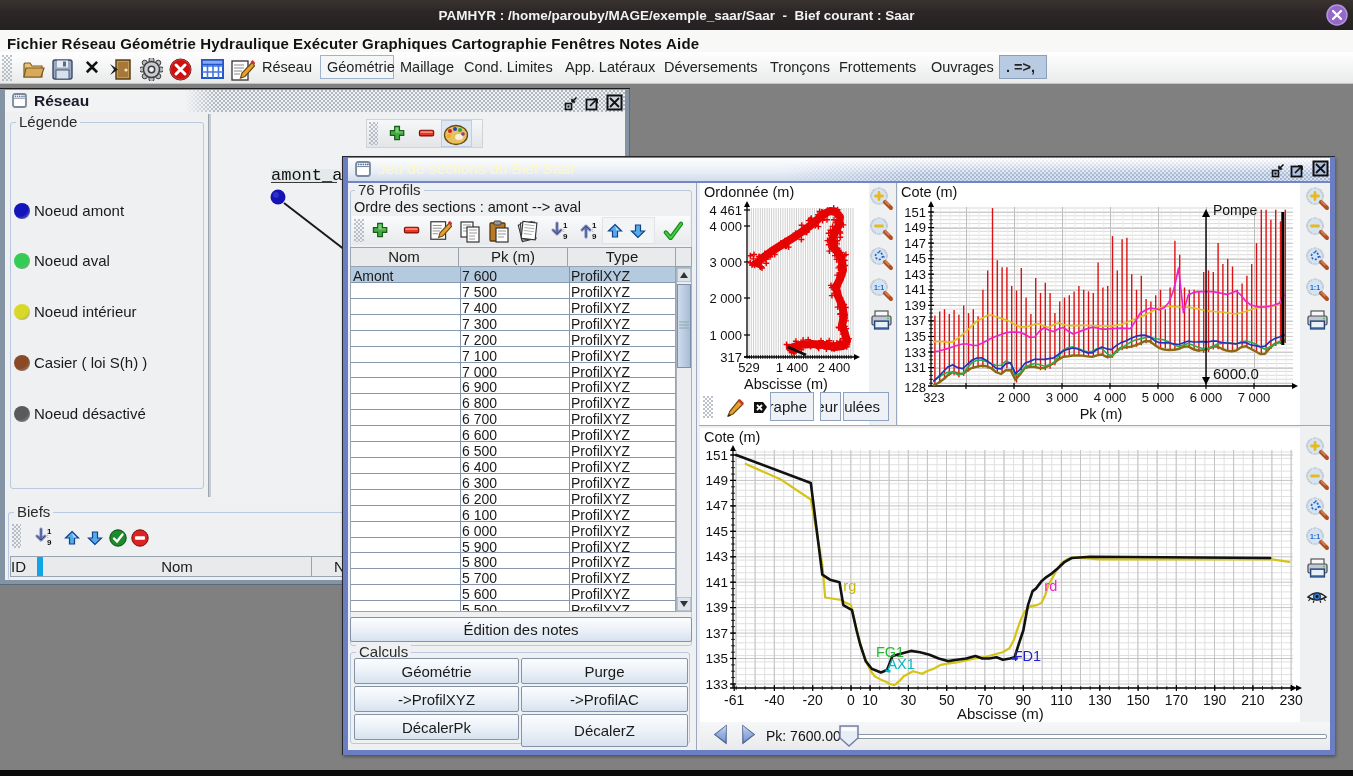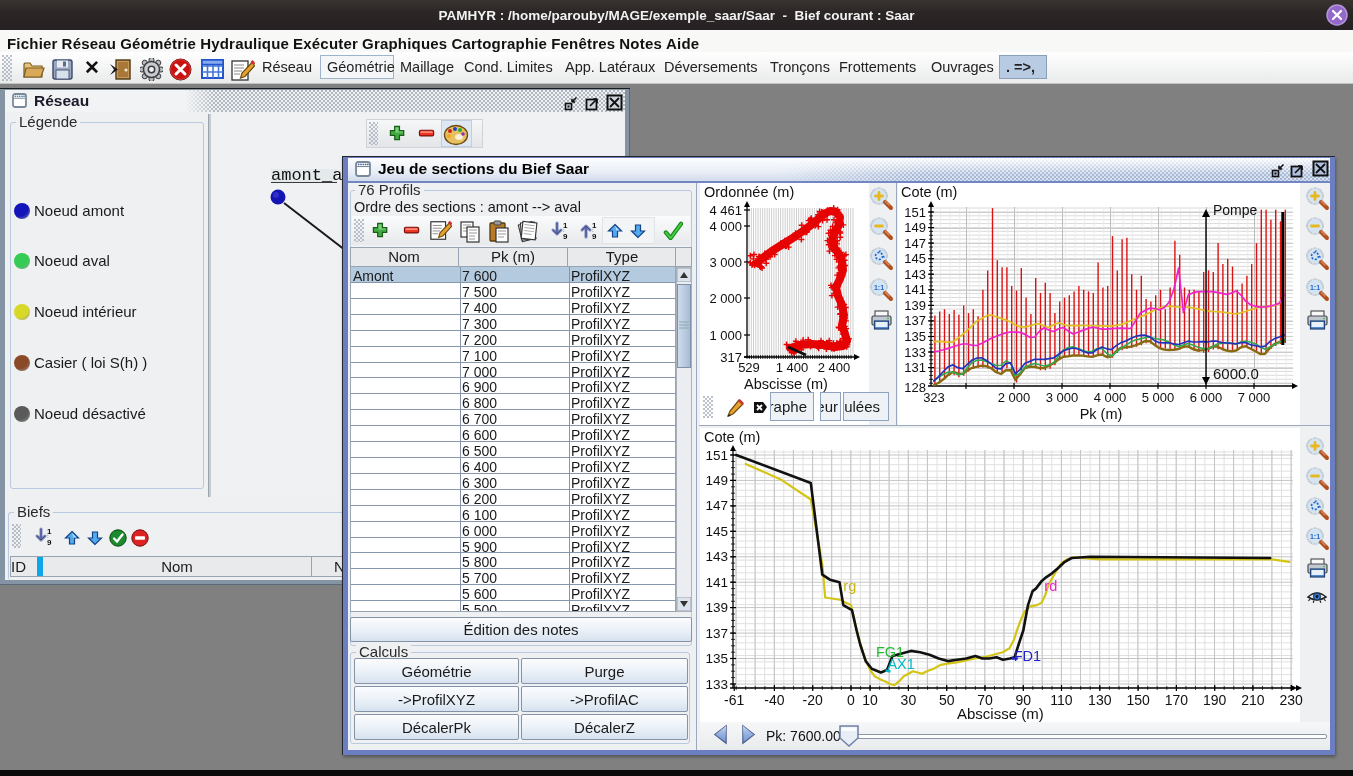--- a/index.html
+++ b/index.html
@@ -212,21 +212,21 @@
       <path d="M2 5.2 H13" stroke="#7a8a9a" stroke-width="1"></path>
       <g fill="#4466aa">
         <circle cx="3.4" cy="3.2" r=".8"></circle>
         <circle cx="5.6" cy="3.2" r=".8"></circle>
         <circle cx="7.8" cy="3.2" r=".8"></circle>
         <circle cx="10" cy="3.2" r=".8"></circle>
         <circle cx="12" cy="3.2" r=".8"></circle>
       </g>
     </g>
   </svg>
-<div class="abs" style="left:378px;top:160px;font-weight:bold;font-size:15.5px;color:#000000">Jeu de sections du Bief Saar</div>
+<div class="abs" style="left:378px;top:160px;font-weight:normal;font-size:15.5px;color:#fef9c3">Jeu de sections du Bief Saar</div>
 <svg style="position:absolute;left:1270px;top:162px" width="16" height="16">
     <rect x="2.5" y="8.5" width="6" height="6" fill="#b0c0e0" stroke="#111" stroke-width="1.6"></rect>
     <rect x="4.5" y="10.5" width="2" height="2" fill="#111"></rect>
     <path d="M13.5 2.5 L9 7 M9 7 h3.2 M9 7 v-3.2" stroke="#111" stroke-width="1.6" fill="none"></path>
   </svg>
 <svg style="position:absolute;left:1289px;top:161px" width="16" height="17">
     <rect x="2.5" y="5.5" width="10" height="10" fill="#b0c0e0" stroke="#111" stroke-width="1.8"></rect>
     <path d="M6 12 L13 5 M13 5 h-4 M13 5 v4" stroke="#111" stroke-width="1.7" fill="none"></path>
   </svg>
 <svg style="position:absolute;left:1312px;top:160px" width="17" height="17">
@@ -425,21 +425,21 @@
     <path d="M0 2 H10 M0 5 H10 M0 8 H10" stroke="#8aa" stroke-width="1"></path>
   </svg>
 <div class="btn" style="left:350px;top:617px;width:342px;height:25px">Édition des notes</div>
 <div class="abs groupbox" style="left:350px;top:652px;width:340px;height:92px"></div>
 <div class="grouplabel" style="left:356px;top:645px">Calculs</div>
 <div class="btn" style="left:354px;top:658px;width:165px;height:26px">Géométrie</div>
 <div class="btn" style="left:521px;top:658px;width:167px;height:26px">Purge</div>
 <div class="btn" style="left:354px;top:686px;width:165px;height:26px">-&gt;ProfilXYZ</div>
 <div class="btn" style="left:521px;top:686px;width:167px;height:26px">-&gt;ProfilAC</div>
 <div class="btn" style="left:354px;top:714px;width:165px;height:26px">DécalerPk</div>
-<div class="btn" style="left:521px;top:714px;width:167px;height:26px">DécalerZ</div>
+<div class="btn" style="left:521px;top:714px;width:167px;height:33px">DécalerZ</div>
 <div class="abs" style="left:696px;top:183px;width:3px;height:567px;background:#eef0f1;border-left:1px solid #9aa8c0"></div>
 <div class="abs" style="left:699px;top:425px;width:631px;height:3px;background:#eef0f1;border-top:1px solid #9aa8c0"></div>
 <div class="abs" style="left:896px;top:183px;width:3px;height:242px;background:#eef0f1;border-left:1px solid #9aa8c0"></div>
 <svg style="position:absolute;left:700px;top:183px" width="169" height="242">
     <rect x="0" y="0" width="169" height="242" fill="#ffffff"></rect>
     <line x1="49.0" y1="25" x2="49.0" y2="174" stroke="#cfcfcf" stroke-width="1"></line>
     <line x1="51.3" y1="25" x2="51.3" y2="174" stroke="#cfcfcf" stroke-width="1"></line>
     <line x1="53.5" y1="25" x2="53.5" y2="174" stroke="#cfcfcf" stroke-width="1"></line>
     <line x1="55.8" y1="25" x2="55.8" y2="174" stroke="#cfcfcf" stroke-width="1"></line>
     <line x1="58.0" y1="25" x2="58.0" y2="174" stroke="#cfcfcf" stroke-width="1"></line>

